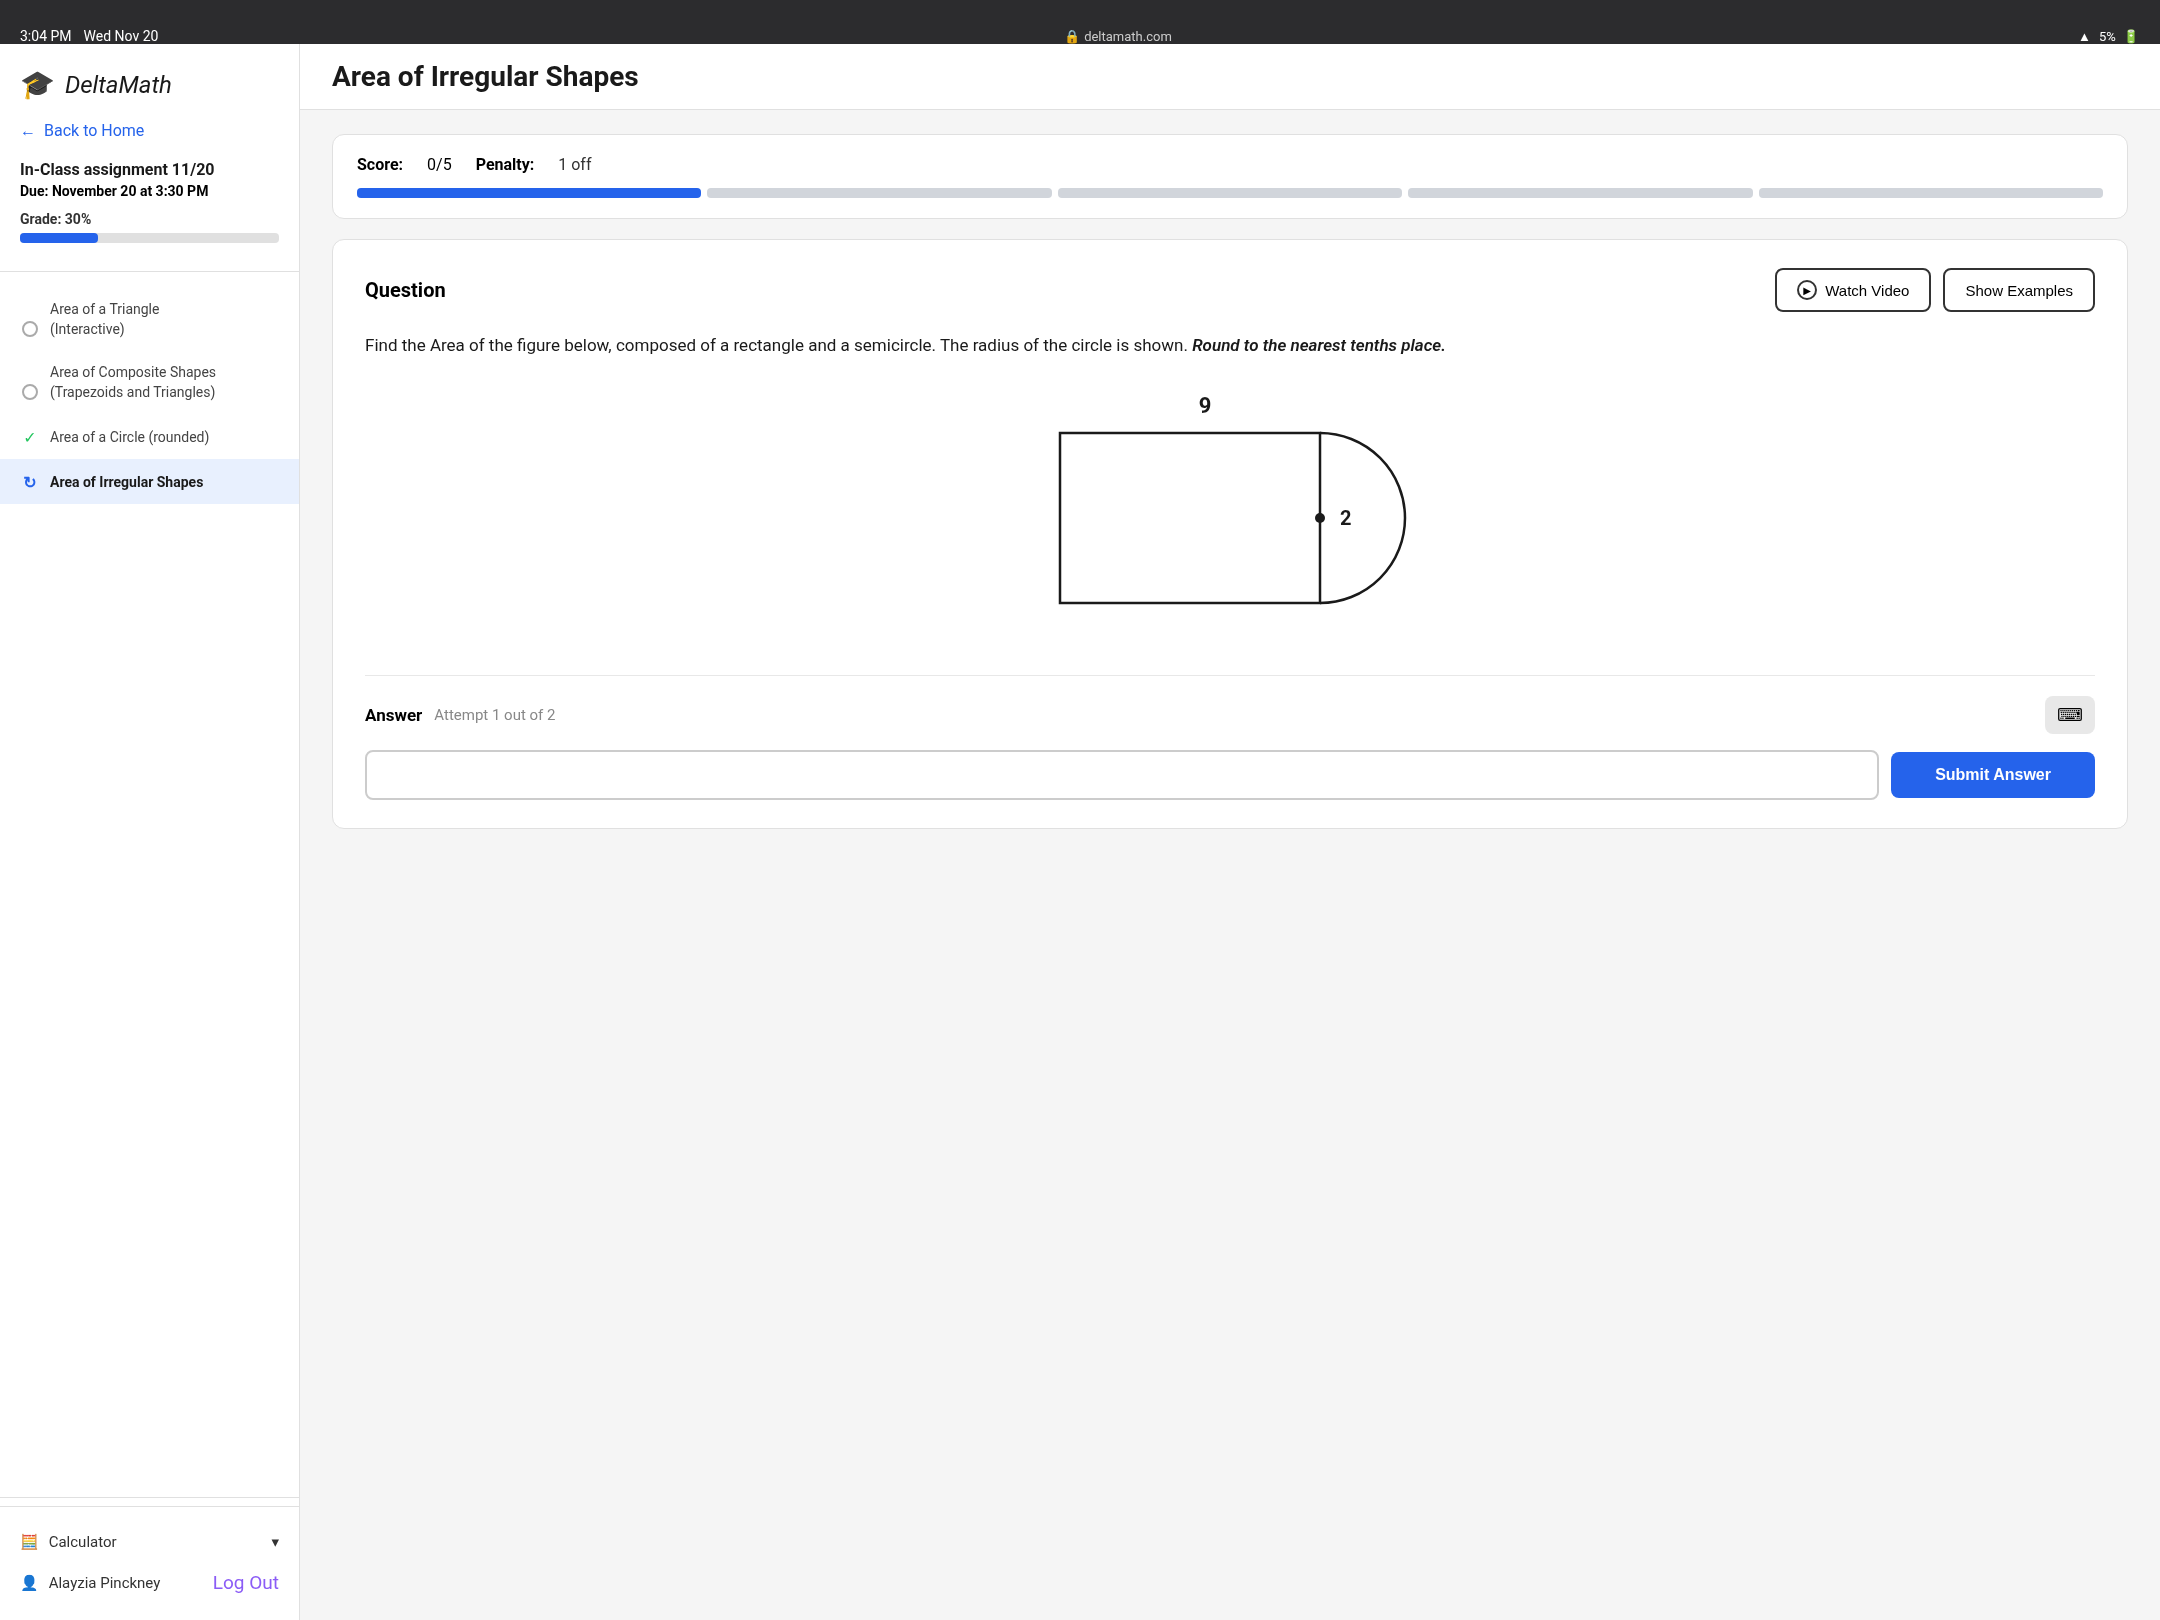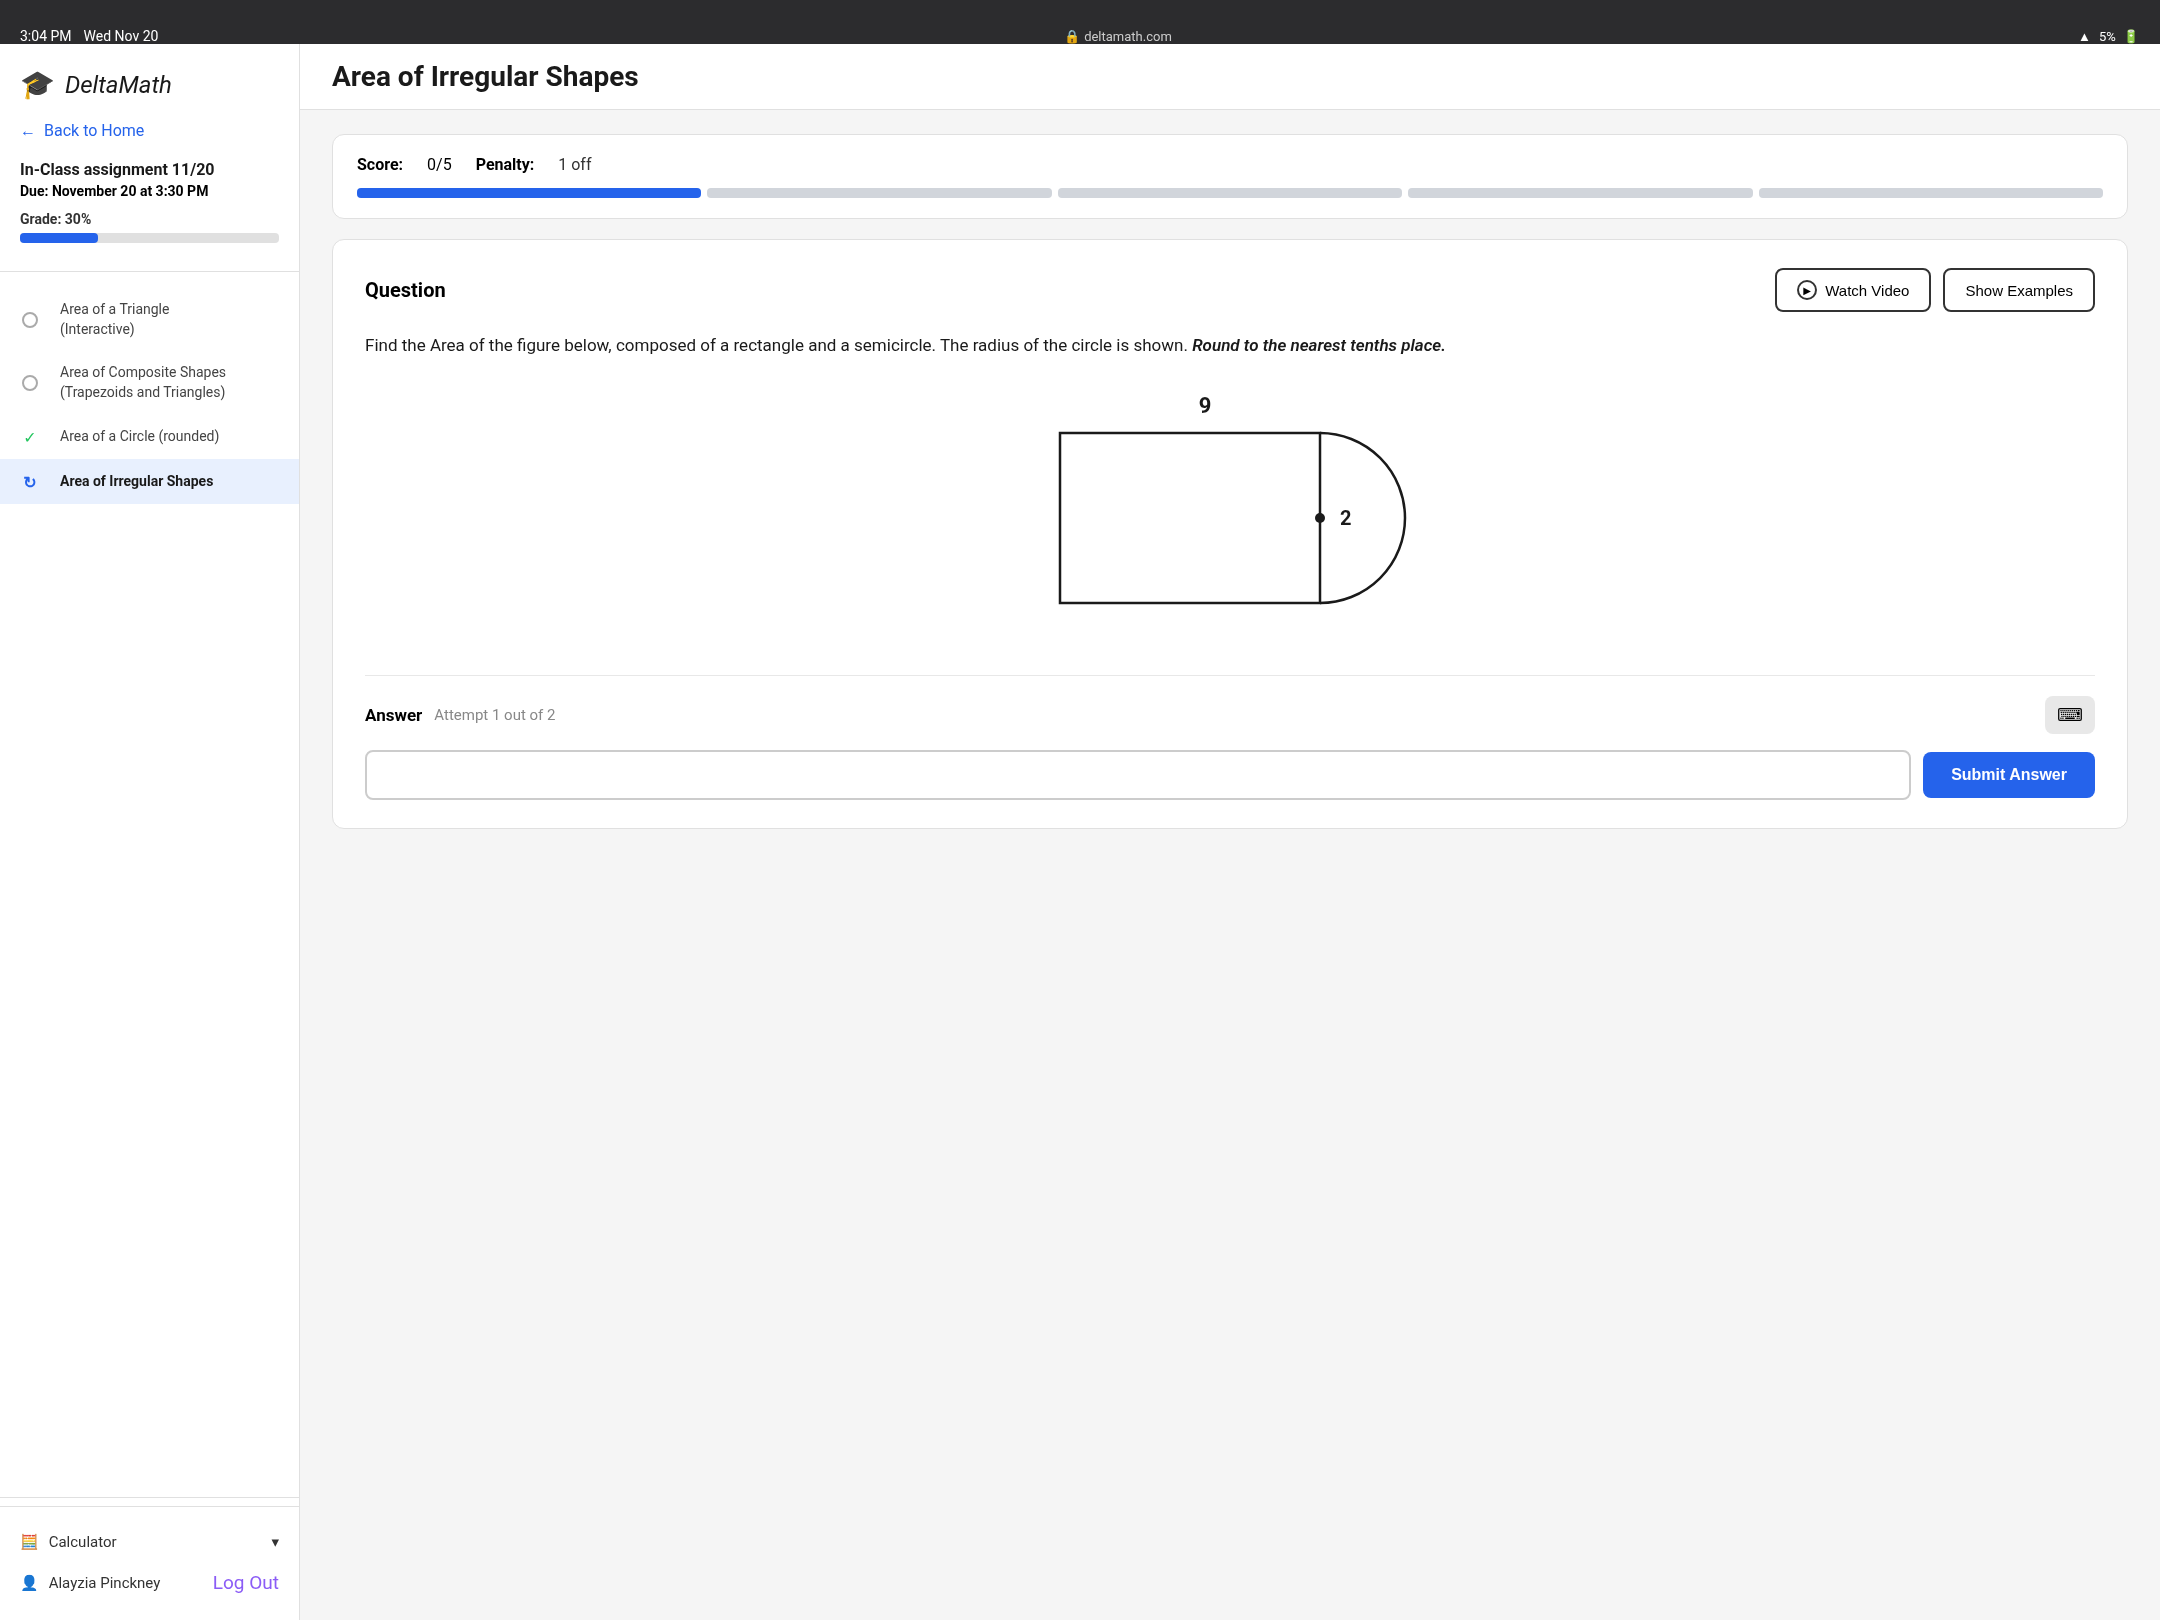--- a/index.html
+++ b/index.html
@@ -114,22 +114,22 @@
       background: #e0e0e0;
       margin: 8px 0;
     }
 
     .sidebar-nav {
       padding: 8px 0;
       flex: 1;
     }
     .nav-item {
       display: flex;
-      align-items: center;
-      gap: 20px;
+      align-items: flex-end;
+      gap: 10px;
       padding: 12px 20px;
       cursor: pointer;
       font-size: 14px;
       color: #444;
     }
     .nav-item.active {
       background: #e8f0fe;
       color: #1a1a1a;
       font-weight: 700;
     }
@@ -347,21 +347,21 @@
       border-radius: 8px;
       padding: 14px 16px;
       font-size: 16px;
       outline: none;
     }
     .submit-btn {
       background: #2563eb;
       color: white;
       border: none;
       border-radius: 8px;
-      padding: 14px 28px;
+      padding: 14px 44px;
       font-size: 16px;
       font-weight: 600;
       cursor: pointer;
       white-space: nowrap;
     }
   </style>
 </head>
 <body>
 
 <div class="status-bar">

